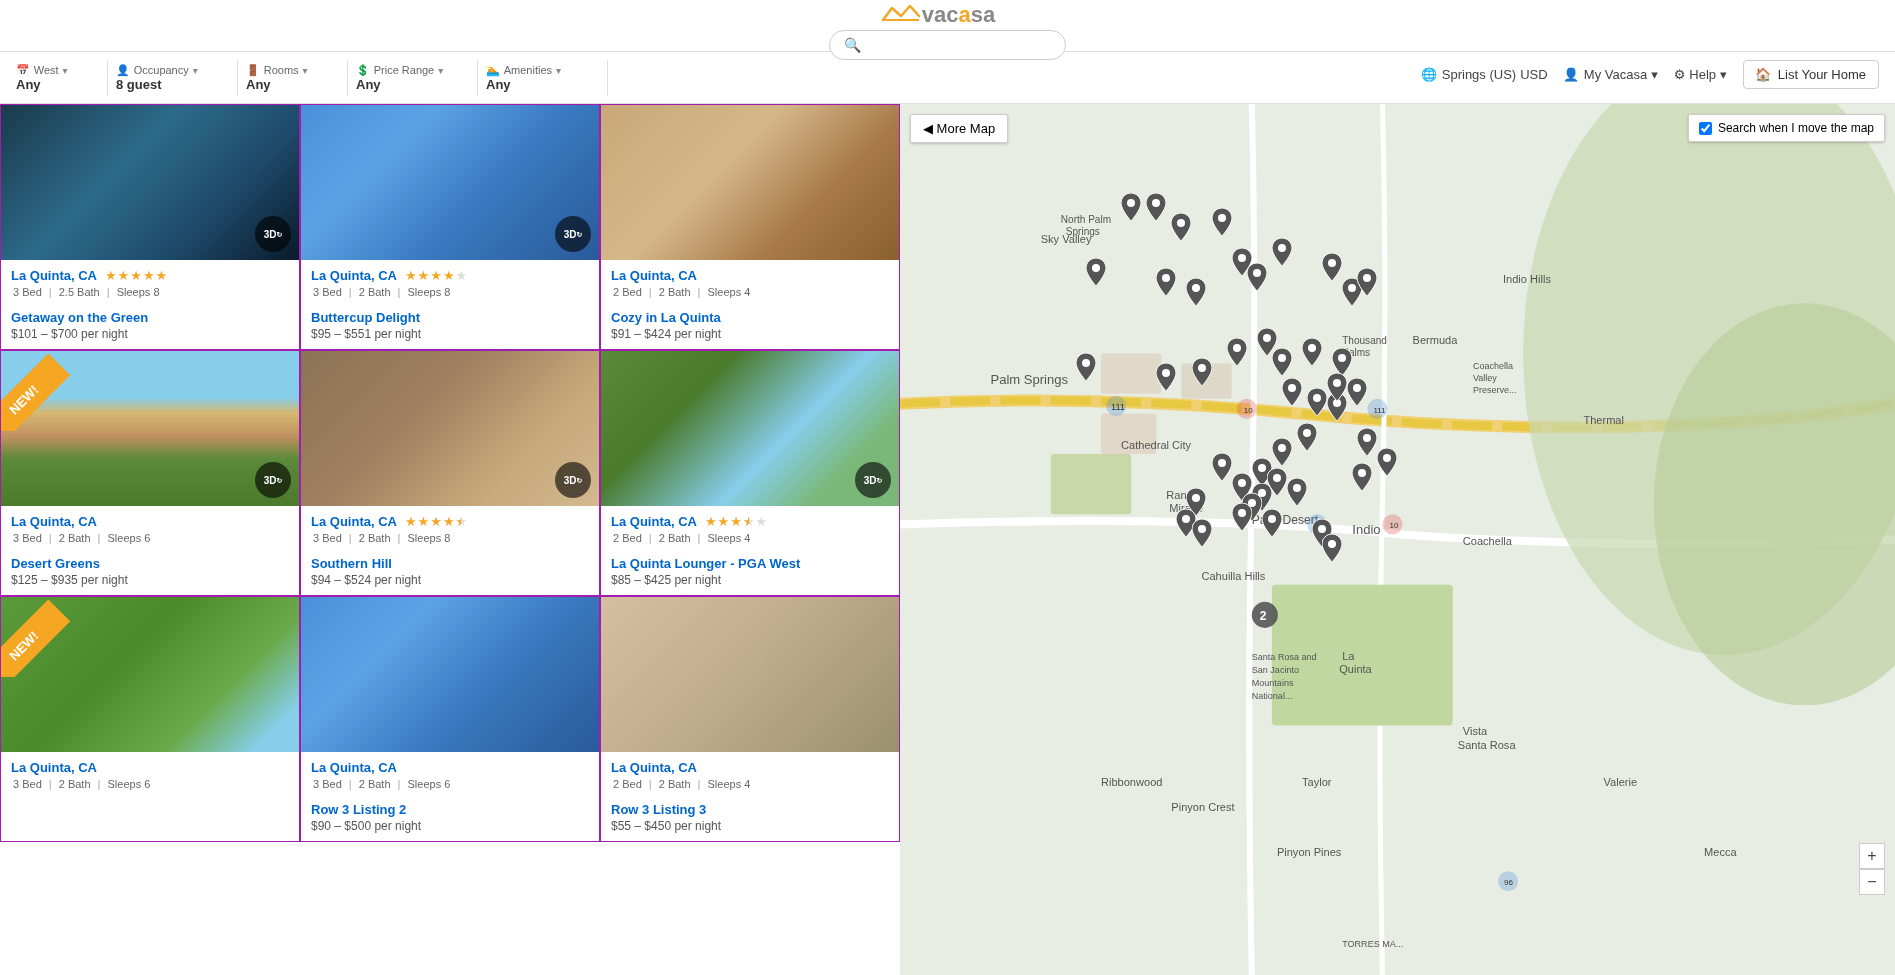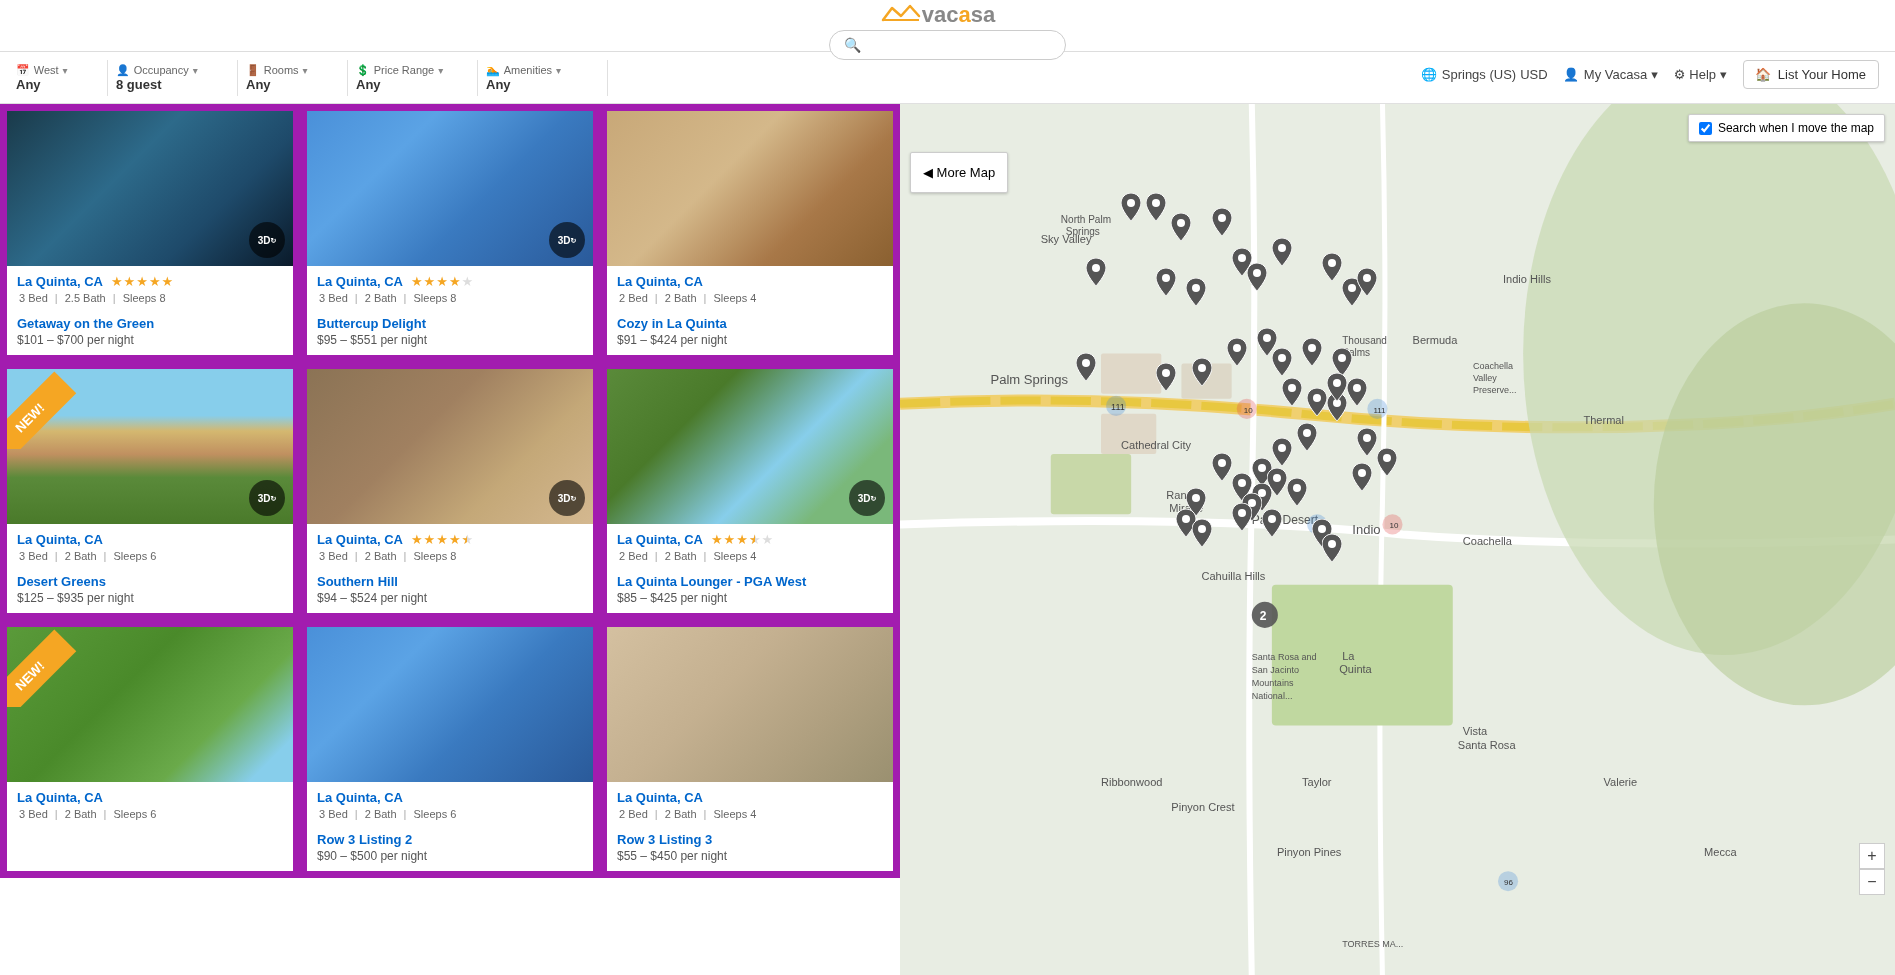--- a/index.html
+++ b/index.html
@@ -124,21 +124,21 @@
       width: 900px;
       overflow-y: auto;
       background: #fff;
     }
     .listings-grid {
       display: grid;
       grid-template-columns: repeat(3, 1fr);
       gap: 0;
     }
     .listing-card {
-      border: 7px solid #a21caf;
+      border: 1px solid #a21caf;
       border-radius: 0;
       overflow: hidden;
       background: #fff;
       cursor: pointer;
     }
     .card-image-wrap {
       position: relative;
       width: 100%;
       height: 155px;
       overflow: hidden;
@@ -225,29 +225,28 @@
       background: #e8f0e0;
       overflow: hidden;
     }
     .map-more-btn {
       position: absolute;
       top: 10px;
       left: 10px;
       background: #fff;
       border: 1px solid #ccc;
       border-radius: 2px;
-      padding: 12px 12px;
+      padding: 6px 12px;
       cursor: pointer;
       font-size: 13px;
       display: flex;
       align-items: center;
       gap: 4px;
       z-index: 5;
       box-shadow: 0 1px 3px rgba(0,0,0,0.2);
-      margin-top: 38px;
     }
     .search-move-checkbox {
       position: absolute;
       top: 10px;
       right: 10px;
       background: #fff;
       border: 1px solid #ccc;
       border-radius: 2px;
       padding: 6px 10px;
       font-size: 12px;

